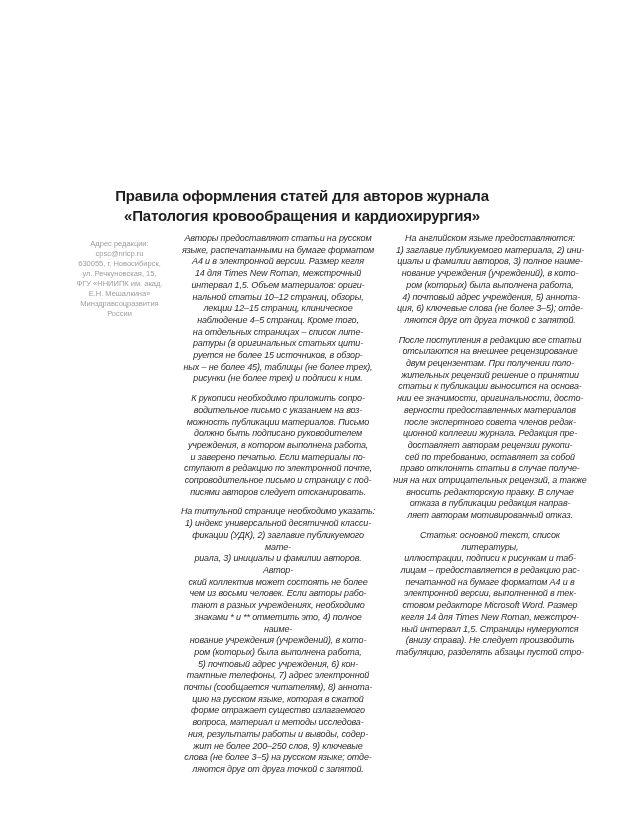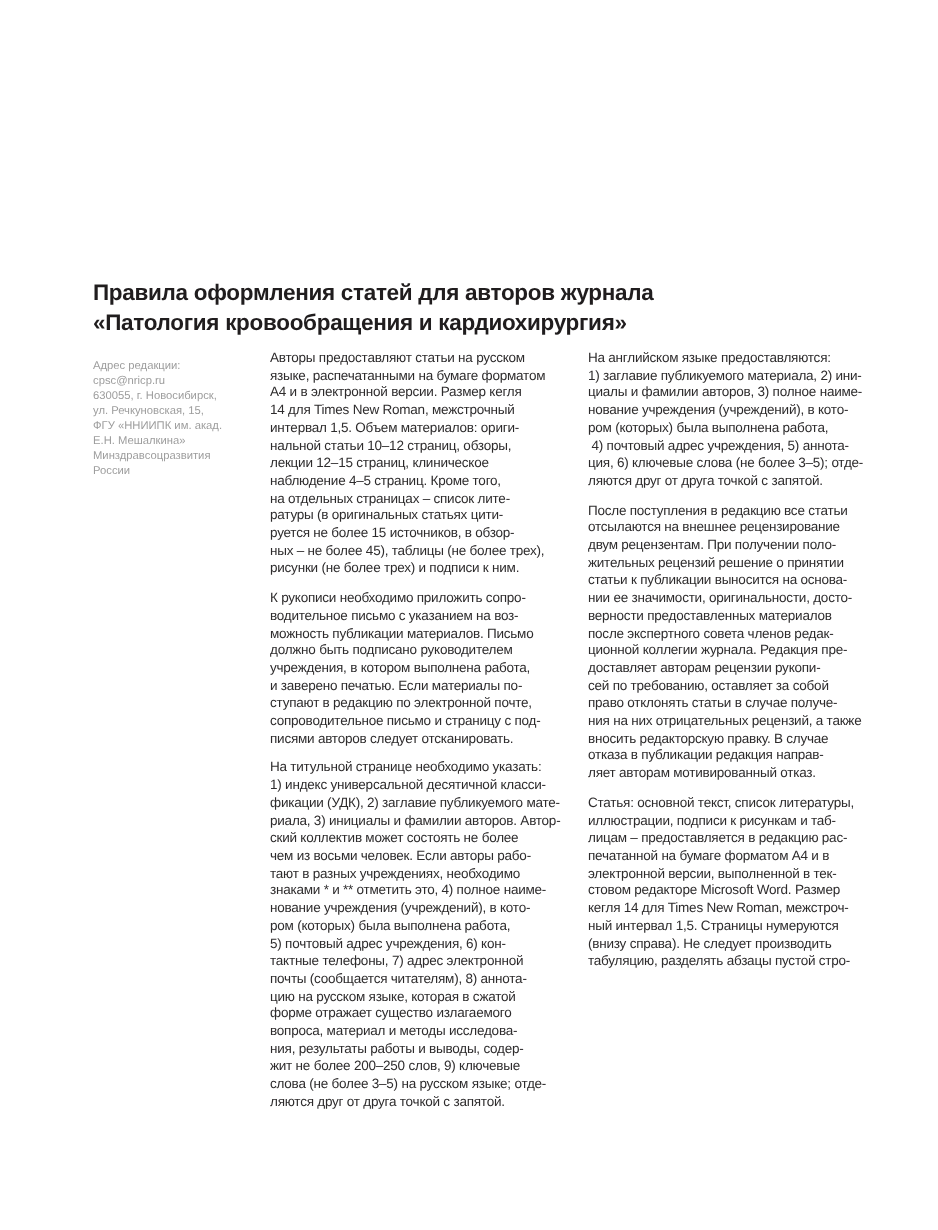--- a/index.html
+++ b/index.html
@@ -12,20 +12,21 @@
     height: 820px;
     position: relative;
     font-family: "Liberation Sans", sans-serif;
     -webkit-font-smoothing: antialiased;
   }
   .page {
     position: absolute;
     inset: 0;
     background: #ffffff;
     overflow: hidden;
+    text-align: center;
   }
   .title {
     position: absolute;
     left: 62px;
     top: 176px;
     width: 480px;
     font-size: 15px;
     font-weight: 700;
     line-height: 19.5px;
     letter-spacing: -0.2px;
@@ -50,20 +51,21 @@
     font-size: 9px;
     line-height: 11.7px;
     letter-spacing: -0.15px;
     color: #2e2c2d;
   }
   .col-1 { left: 180px; }
   .col-2 { left: 392px; }
   .para {
     margin: 0 0 8px 0;
     white-space: pre-wrap;
+    font-style: italic;
   }
 </style>
 </head>
 <body>
 
 <div class="page">
 
   <h1 class="title">Правила оформления статей для авторов журнала
 «Патология кровообращения и кардиохирургия»</h1>
 

